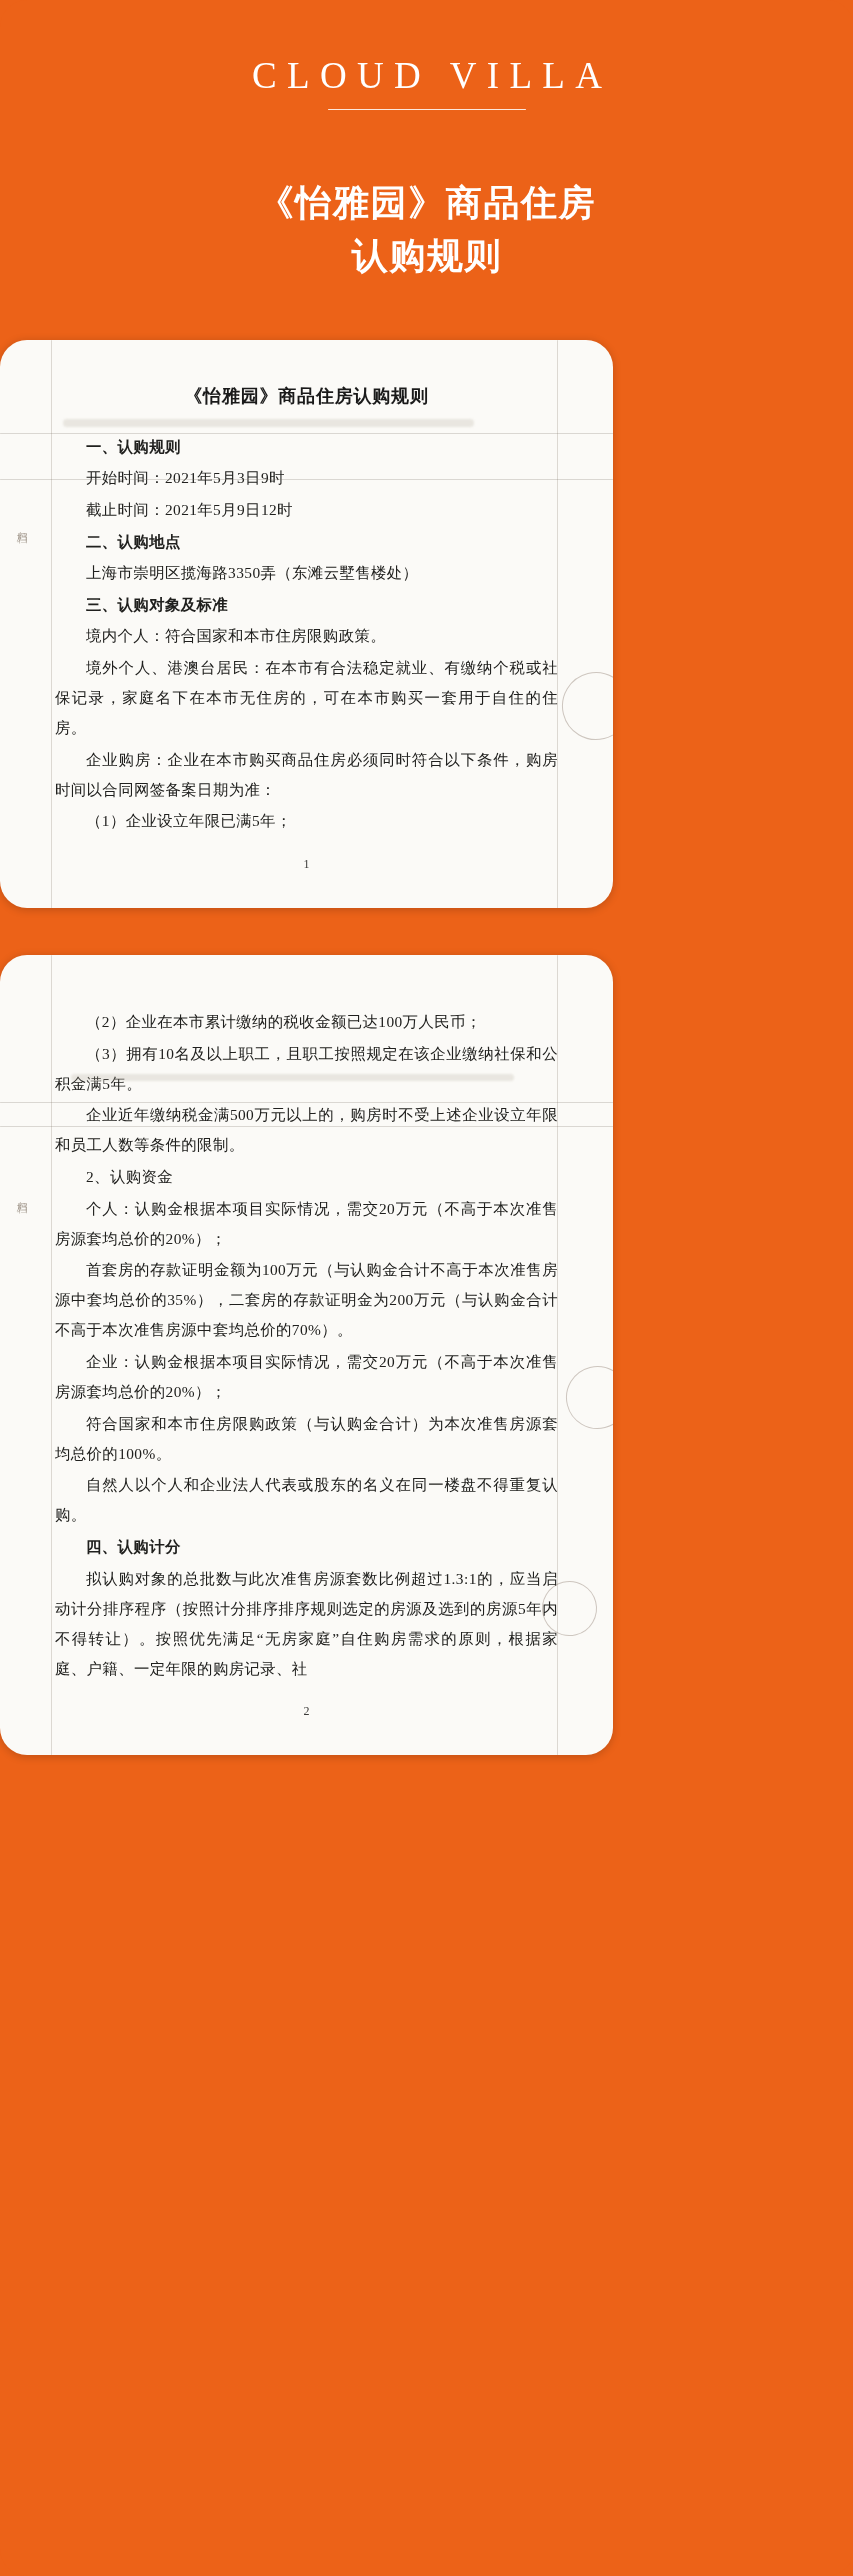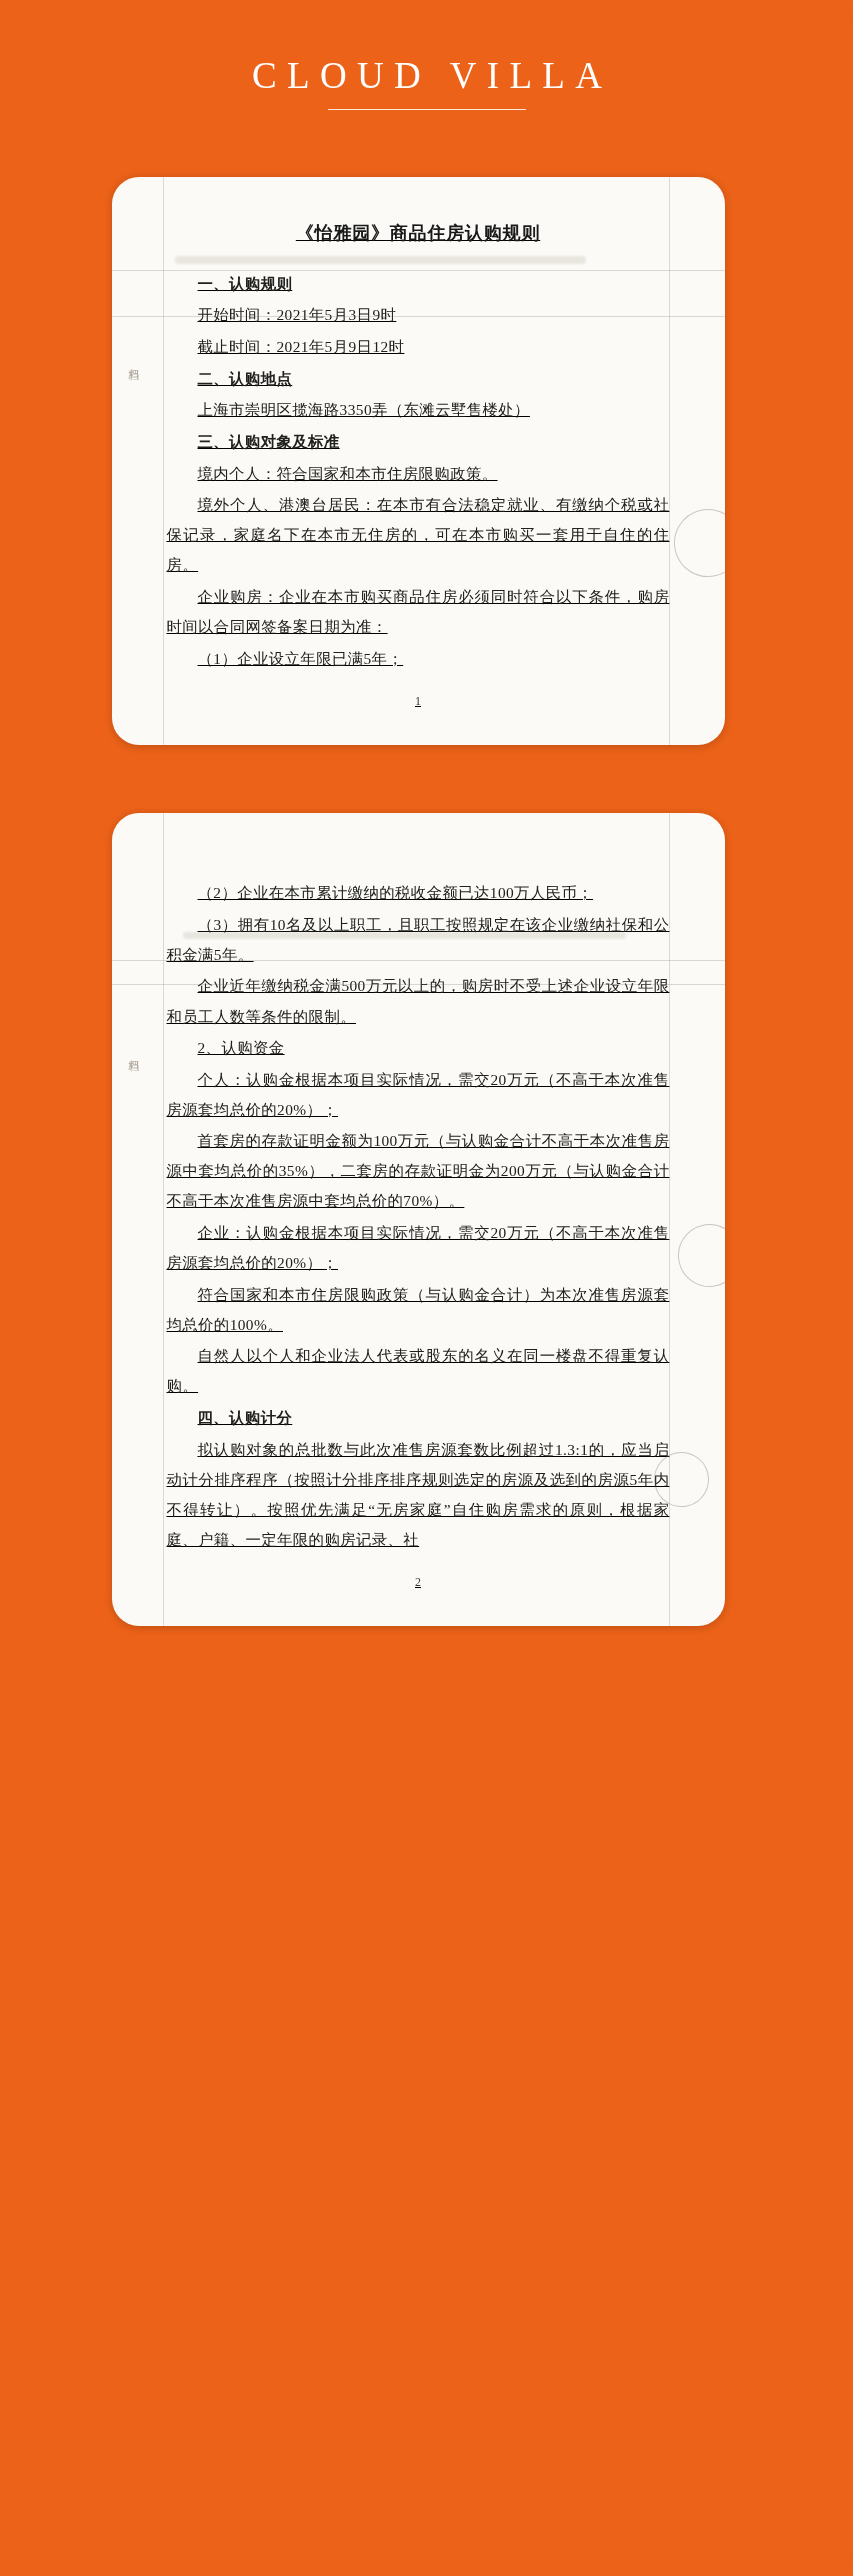--- a/index.html
+++ b/index.html
@@ -53,33 +53,32 @@
     font-size: 36px;
     font-weight: 700;
     line-height: 1.45;
     letter-spacing: 1.6px;
   }
 
   
   .sheet-wrap {
     width: 836px;
     display: flex;
-    justify-content: center;
-    text-decoration: underline;
+    justify-content: flex-start;
   }
   .sheet {
     position: relative;
     width: 613px;
     background: #fbfaf7;
     margin-top: 58px;
     padding: 44px 55px 36px 55px;
     box-shadow: 0 1.6px 8px rgba(0,0,0,0.18);
     overflow: hidden;
   }
-  .sheet.second { margin-top: 68px; padding-top: 65px; }
+  .sheet.second { margin-top: 47px; padding-top: 52px; }
 
   
   .scan-line {
     position: absolute;
     left: 0; right: 0;
     height: 0.8px;
     background: rgba(120,110,100,0.25);
   }
   .scan-smudge {
     position: absolute;
@@ -151,20 +150,24 @@
 </head>
 <body>
 
 <div class="page">
 
   <div class="brand">
     <div class="brand-en">CLOUD VILLA</div>
     <div class="brand-rule"></div>
   </div>
 
+  <div class="headline">
+    <div>《怡雅园》商品住房</div>
+    <div>认购规则</div>
+  </div>
 
   <div class="sheet-wrap">
     <div class="sheet">
       <div class="fold-mark" style="left:51px;"></div>
       <div class="fold-mark" style="right:55px;"></div>
       <div class="scan-line" style="top:93px;"></div>
       <div class="scan-line" style="top:139px;"></div>
       <div class="scan-smudge" style="top:79px;left:63px;width:411px;height:8px;"></div>
       <div class="stamp" style="width:68px;height:68px;right:-17.4px;top:332px;"></div>
       <div class="edge-mark" style="left:14.2px;top:182px;">归档</div>

